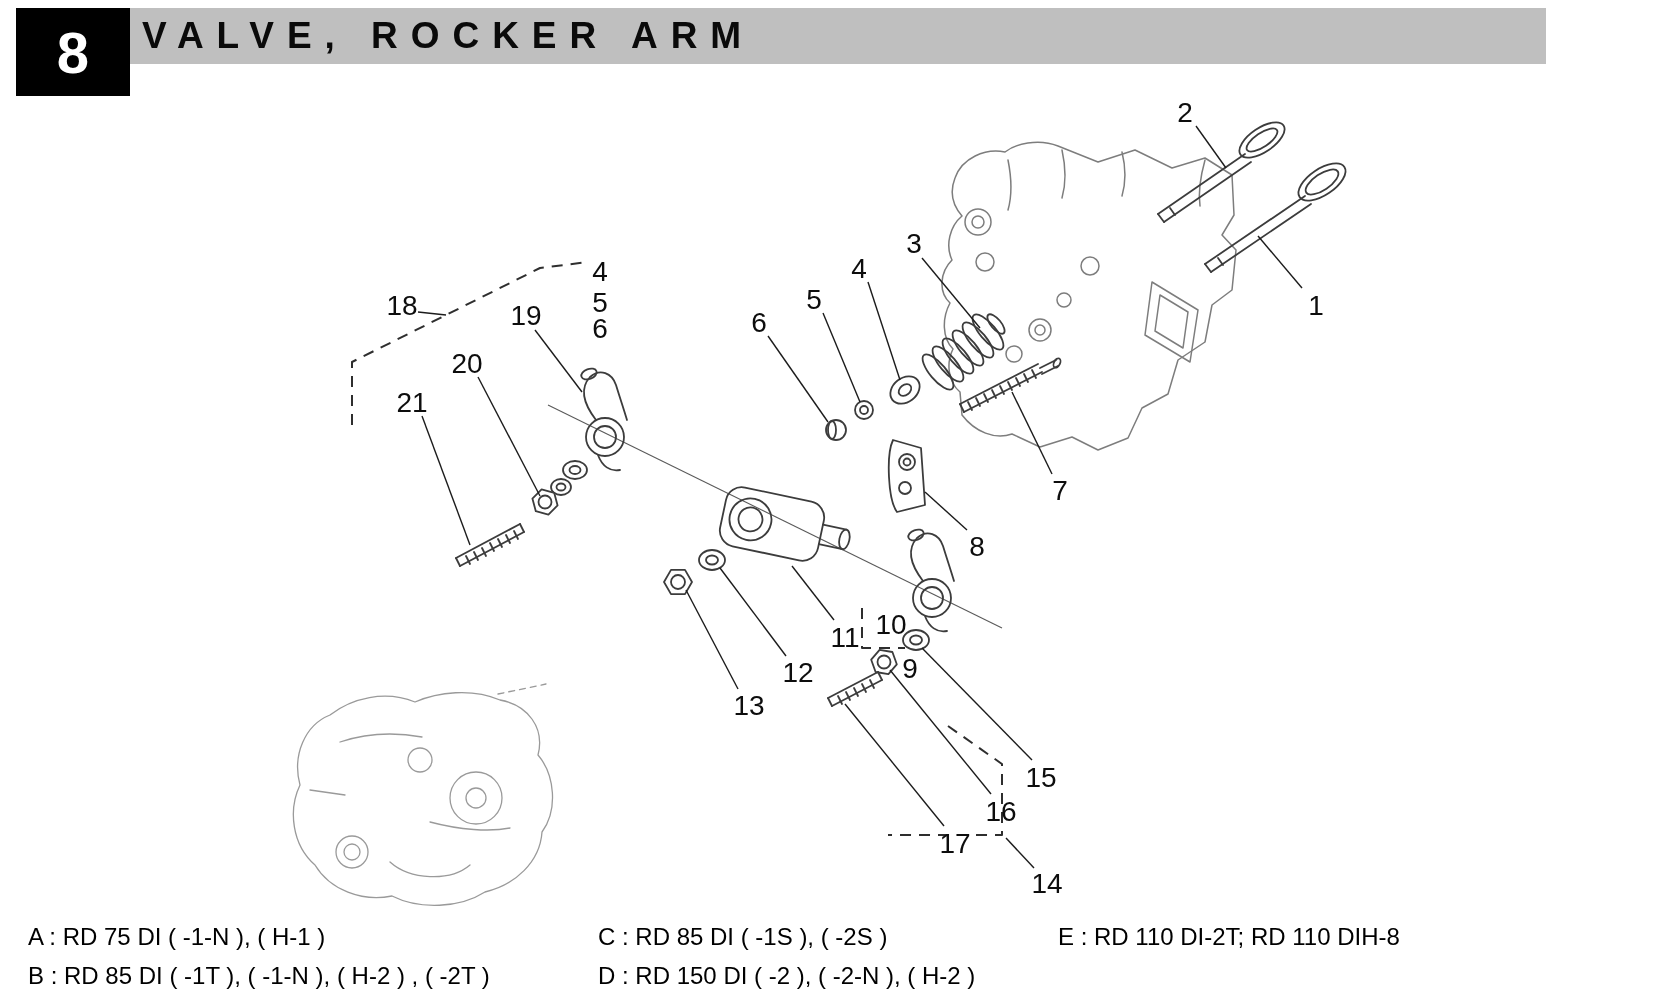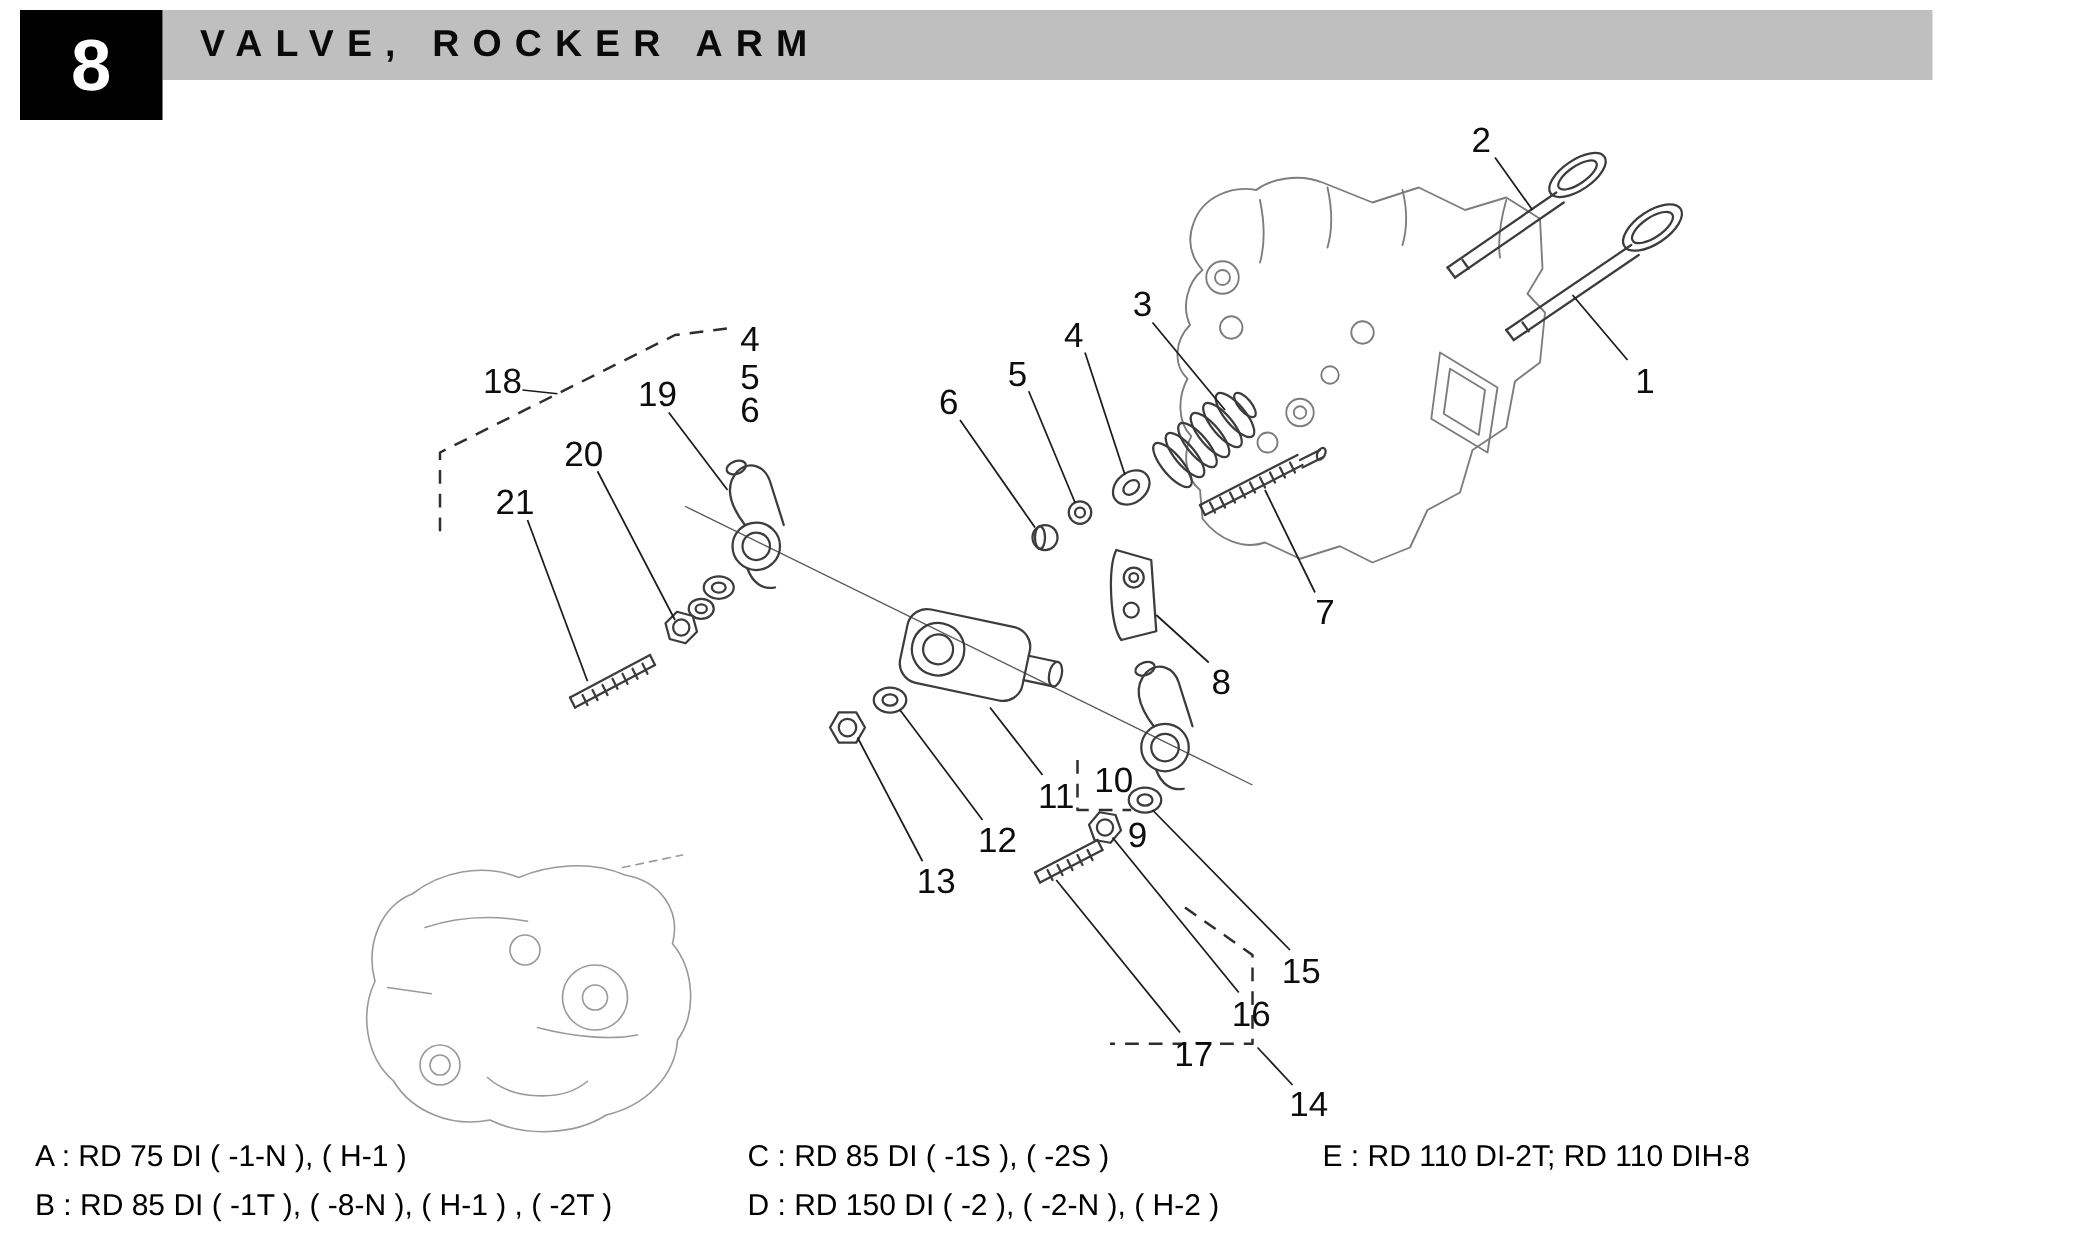--- a/index.html
+++ b/index.html
@@ -8,40 +8,40 @@
     font-family:"Liberation Sans",sans-serif;color:#000;
   }
   
   .section-box{
     position:absolute;left:16px;top:8px;width:114px;height:88px;background:#000;
     color:#fff;display:flex;align-items:center;justify-content:center;
     font-size:58px;font-weight:bold;z-index:3;
   }
   .title-bar{
     position:absolute;left:130px;top:8px;width:1416px;height:56px;background:#bfbfbf;
-    display:flex;align-items:center;padding-left:30px;box-sizing:border-box;
-    font-size:30px;font-weight:bold;letter-spacing:0.35em;color:#0a0a0a;z-index:2;
+    display:flex;align-items:center;padding-left:12px;box-sizing:border-box;
+    font-size:37px;font-weight:bold;letter-spacing:0.35em;color:#0a0a0a;z-index:2;
     white-space:nowrap;
   }
   
   #diagram-svg{position:absolute;left:0;top:0;width:1658px;height:999px;z-index:1;}
   .part{stroke:#3c3c3c;stroke-width:1.8;fill:none;stroke-linecap:round;stroke-linejoin:round;}
   .head{stroke:#7d7d7d;stroke-width:1.5;fill:none;stroke-linecap:round;stroke-linejoin:round;}
   .faint{stroke:#9a9a9a;stroke-width:1.3;fill:none;stroke-linecap:round;stroke-linejoin:round;}
   .dash-faint{stroke-dasharray:6 5;}
   .dashed{stroke:#2e2e2e;stroke-width:2;fill:none;stroke-dasharray:11 8;stroke-linejoin:round;}
   .axis{stroke:#5a5a5a;stroke-width:1.1;}
   .leader{stroke:#1c1c1c;stroke-width:1.4;}
   .callout{
     font-family:"Liberation Sans",sans-serif;font-size:28px;fill:#0d0d0d;
     text-anchor:middle;dominant-baseline:central;
   }
   
   .footnotes{position:absolute;left:0;top:906px;width:1658px;height:93px;font-size:24px;z-index:2;}
-  .fcol{position:absolute;top:0;}
+  .fcol{position:absolute;top:11px;}
   .fcol-1{left:28px;}
   .fcol-2{left:598px;}
   .fcol-3{left:1058px;}
   .fline{line-height:39px;white-space:nowrap;}
 </style>
 </head>
 <body>
 
 <div class="page">
 
@@ -285,21 +285,21 @@
         <line x1="478" y1="377" x2="540" y2="496" class="leader"></line>
         <text x="467" y="363" class="callout">20</text>
         <line x1="422" y1="416" x2="470" y2="545" class="leader"></line>
         <text x="412" y="402" class="callout">21</text>
       </g>
   </svg>
 
   <div class="footnotes">
     <div class="fcol fcol-1">
       <div class="fline">A : RD 75 DI ( -1-N ), ( H-1 )</div>
-      <div class="fline">B : RD 85 DI ( -1T ), ( -8-N ), ( H-1 ) , ( -2T )</div>
+      <div class="fline">B : RD 85 DI ( -1T ), ( -1-N ), ( H-2 ) , ( -2T )</div>
     </div>
     <div class="fcol fcol-2">
       <div class="fline">C : RD 85 DI ( -1S ), ( -2S )</div>
       <div class="fline">D : RD 150 DI ( -2 ), ( -2-N ), ( H-2 )</div>
     </div>
     <div class="fcol fcol-3">
       <div class="fline">E : RD 110 DI-2T; RD 110 DIH-8</div>
     </div>
   </div>
 

